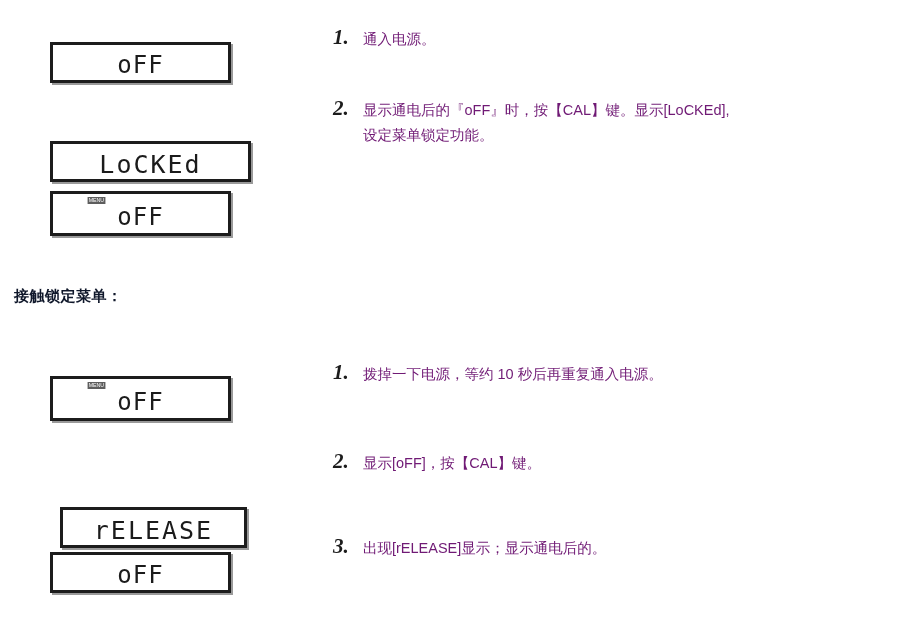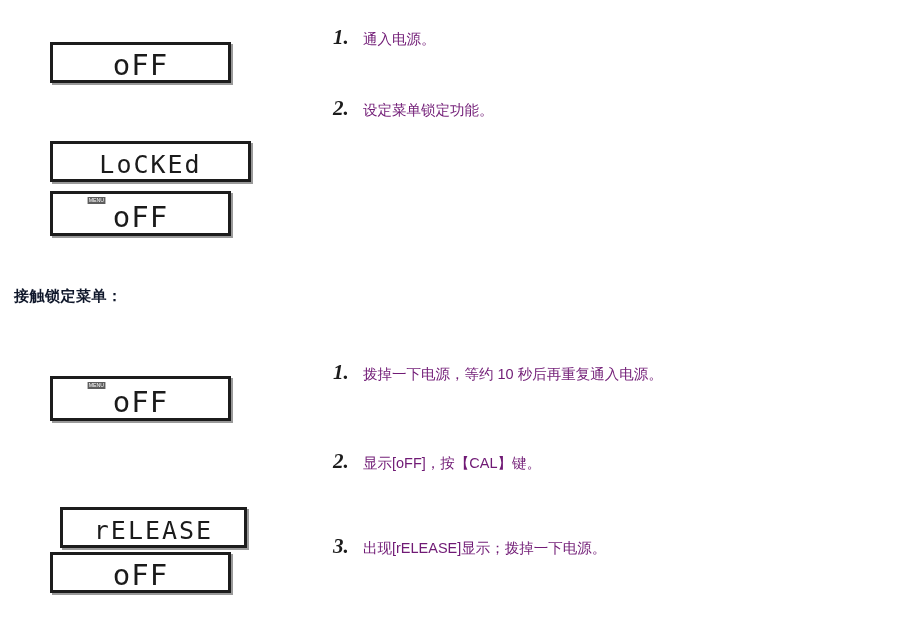--- a/index.html
+++ b/index.html
@@ -34,21 +34,21 @@
     left: 0;
     right: 0;
     text-align: center;
     font-family: "DejaVu Sans Mono", monospace;
     font-weight: 500;
     color: #1b1b1b;
     letter-spacing: 2px;
     white-space: nowrap;
   }
   .seg-oFF {
-    font-size: 29px;
+    font-size: 24px;
     line-height: 27px;
     letter-spacing: 1px;
   }
   .seg-word {
     font-size: 25px;
     line-height: 25px;
     letter-spacing: 2px;
   }
   .menu-flag {
     position: absolute;
@@ -145,20 +145,21 @@
 <div class="step" style="left:333px; top:27px;">
   <div class="step-num">1.</div>
   <div class="step-body">
     <span class="step-line">通入电源。</span>
   </div>
 </div>
 
 <div class="step" style="left:333px; top:98px;">
   <div class="step-num">2.</div>
   <div class="step-body">
+    <span class="step-line">显示通电后的『oFF』时，按【CAL】键。显示[LoCKEd],</span>
     <span class="step-line">设定菜单锁定功能。</span>
   </div>
 </div>
 
 <div class="step" style="left:333px; top:362px;">
   <div class="step-num">1.</div>
   <div class="step-body">
     <span class="step-line">拨掉一下电源，等约 10 秒后再重复通入电源。</span>
   </div>
 </div>
@@ -166,15 +167,15 @@
 <div class="step" style="left:333px; top:451px;">
   <div class="step-num">2.</div>
   <div class="step-body">
     <span class="step-line">显示[oFF]，按【CAL】键。</span>
   </div>
 </div>
 
 <div class="step" style="left:333px; top:536px;">
   <div class="step-num">3.</div>
   <div class="step-body">
-    <span class="step-line">出现[rELEASE]显示；拨掉一下电源。</span>
+    <span class="step-line">出现[rELEASE]显示；显示通电后的。</span>
   </div>
 </div>
 
 </body></html>

